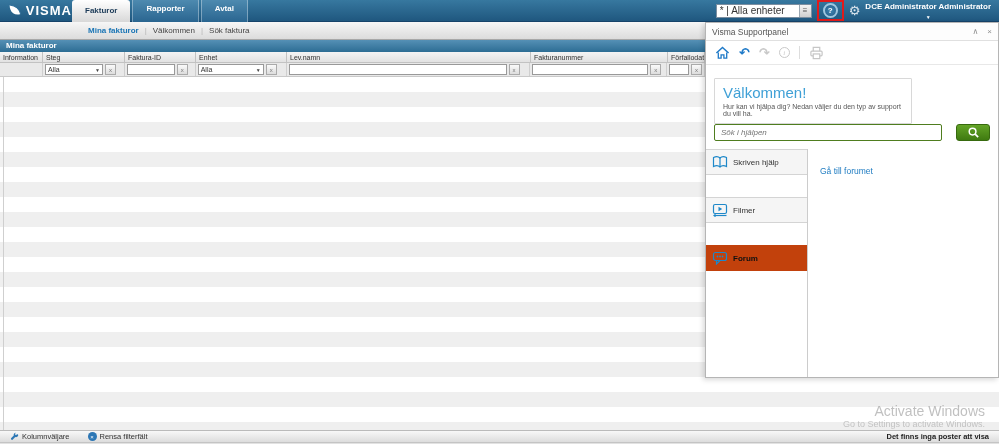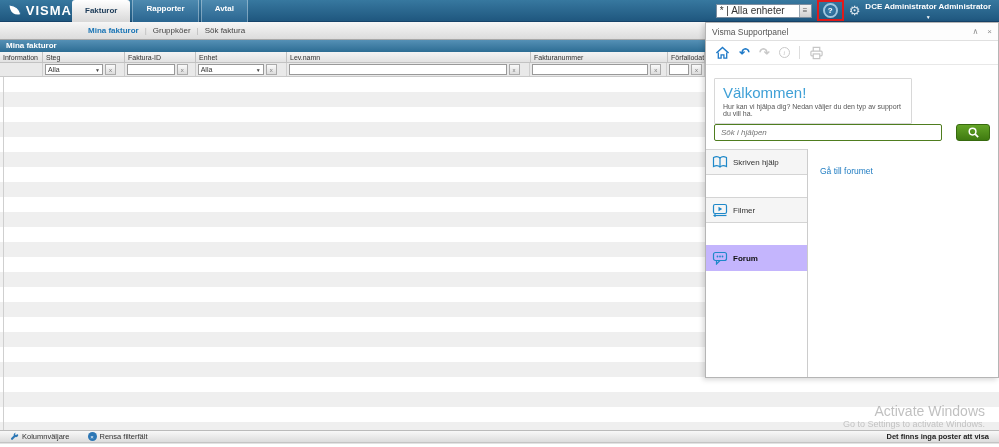--- a/index.html
+++ b/index.html
@@ -92,21 +92,21 @@
   .welcome-sub{font-size:7px;color:#555;margin-top:2px;}
   .search-row{margin:0 8px 0 8px;display:flex;gap:14px;}
   .search-input{flex:1;height:17px;border:1px solid #4f7d1f;border-radius:2px;font-size:8px;
     font-style:italic;color:#666;padding:0 6px;outline:none;font-family:"Liberation Sans","DejaVu Sans",sans-serif;}
   .search-btn{width:34px;height:17px;background:linear-gradient(#63a427,#3f7a10);border:1px solid #376a0e;
     border-radius:3px;display:flex;align-items:center;justify-content:center;cursor:pointer;}
   .panel-content{flex:1;display:flex;margin-top:8px;min-height:0;}
   .menu-col{width:102px;border-right:1px solid #ccc;display:flex;flex-direction:column;gap:22px;}
   .menu-item{height:26px;display:flex;align-items:center;gap:5px;padding-left:6px;font-size:8px;color:#333;
     background:#f5f5f5;border-top:1px solid #d4d4d4;border-bottom:1px solid #d4d4d4;cursor:pointer;}
-  .menu-item.active{background:#c4b5fd;border-color:transparent;font-weight:bold;color:#111;}
+  .menu-item.active{background:#c2410c;border-color:transparent;font-weight:bold;color:#111;}
   .panel-main{flex:1;padding:11px 0 0 12px;}
   .forum-link{font-size:8.5px;color:#217dc2;cursor:pointer;text-decoration:none;}
   .icon-svg{display:block;}
 </style>
 </head>
 <body>
 
 <div class="topbar">
   <div class="logo">
     <svg class="icon-svg" width="14" height="14" viewBox="0 0 16 16">
@@ -132,21 +132,21 @@
     <div class="user">
       <span>DCE Administrator Administrator</span>
       <span class="caret">▼</span>
     </div>
   </div>
 </div>
 
 <div class="subnav">
   <span class="subnav-item active">Mina fakturor</span>
   <span class="sep">|</span>
-  <span class="subnav-item">Gruppköer</span>
+  <span class="subnav-item">Välkommen</span>
   <span class="sep">|</span>
   <span class="subnav-item">Sök faktura</span>
 </div>
 
 <div class="rows"></div>
 <div class="left-border"></div>
 
 <div class="grid-title">Mina fakturor</div>
 
 <div class="grid-head">

